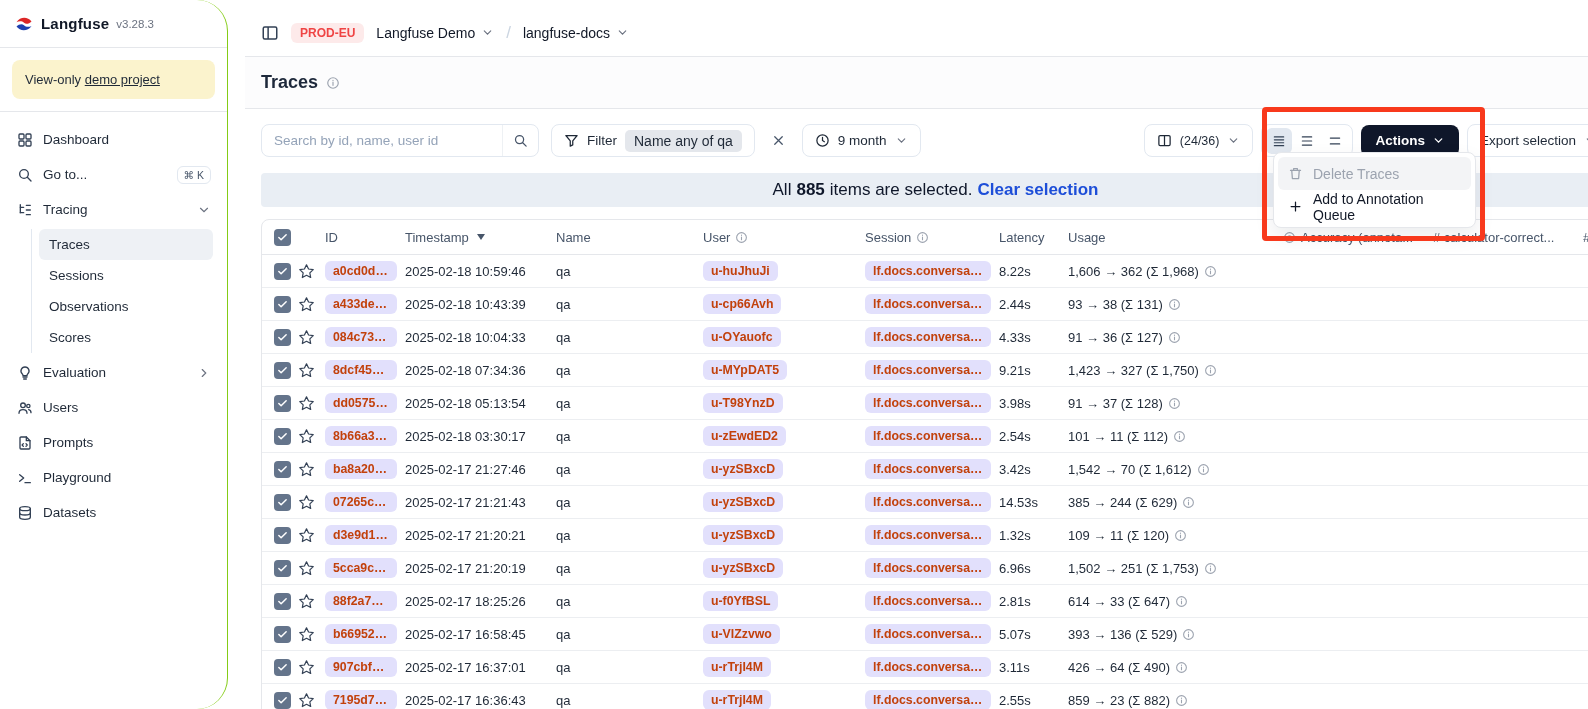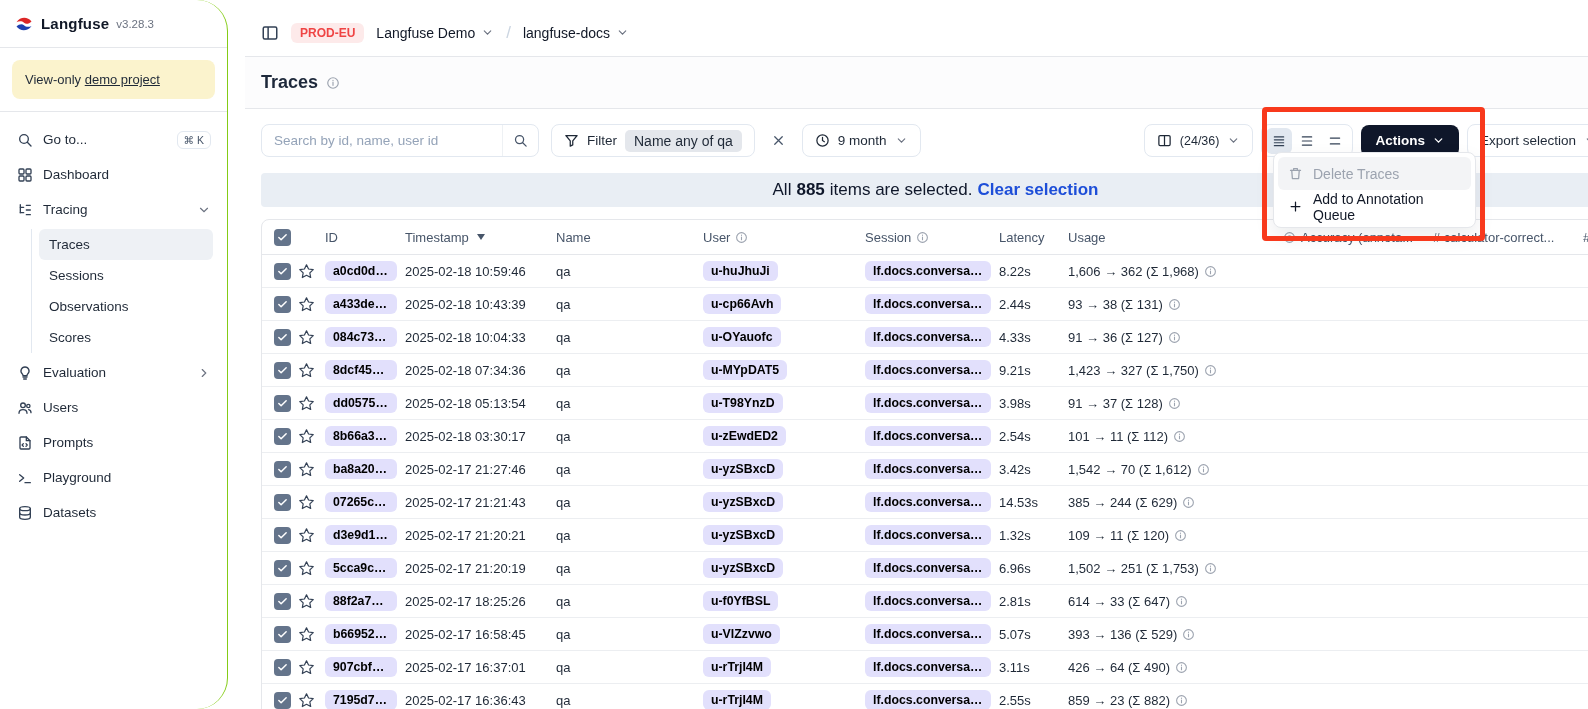--- a/index.html
+++ b/index.html
@@ -71,21 +71,21 @@
   .col-name { width:147px; }
   .col-user { width:162px; }
   .col-session { width:134px; }
   .col-latency { width:69px; }
   .col-usage { width:215px; }
   .col-s1 { width:150px; }
   .col-s2 { width:150px; }
   .col-s3 { flex:1; }
   .checkbox { width:17px; height:17px; border-radius:4px; background:#64748b; display:flex; align-items:center; justify-content:center; cursor:pointer; flex:none; }
   .star { color:#334155; display:flex; cursor:pointer; }
-  .pill { background:#e2e0fc; color:#000000; font-weight:600; font-size:12.3px; padding:3px 8px; border-radius:6px; max-width:100%; overflow:hidden; text-overflow:ellipsis; white-space:nowrap; cursor:pointer; }
+  .pill { background:#e2e0fc; color:#c2410c; font-weight:600; font-size:12.3px; padding:3px 8px; border-radius:6px; max-width:100%; overflow:hidden; text-overflow:ellipsis; white-space:nowrap; cursor:pointer; }
   .sort-desc { width:0; height:0; border-left:4.5px solid transparent; border-right:4.5px solid transparent; border-top:6px solid #475569; margin-left:3px; }
   .usage-txt { overflow:hidden; text-overflow:ellipsis; }
 
   
   .dropdown { position:absolute; left:1273px; top:152px; width:203px; background:#fff; border:1px solid #e5e7eb; border-radius:8px; box-shadow:0 8px 20px rgba(15,23,42,.08); padding:4px; z-index:10; }
   .menu-item { display:flex; align-items:center; gap:10px; height:33px; padding:0 10px; border-radius:6px; font-size:14px; color:#111827; cursor:pointer; }
   .menu-item.disabled { color:#9ca3af; background:#f3f4f6; cursor:default; }
   .red-box { position:absolute; left:1262px; top:107px; width:223px; height:134px; border:5px solid #f8391c; border-radius:4px; z-index:20; pointer-events:none; }
 
   svg { display:block; }
@@ -107,39 +107,39 @@
       <span class="version">v3.28.3</span>
     </div>
 
     <div class="banner-wrap">
       <div class="view-banner"><span>View-only </span><a href="#">demo project</a></div>
     </div>
 
     <nav class="nav">
       <div class="nav-item">
         <span class="nicon">
-            <svg width="16" height="16" viewBox="0 0 24 24" fill="none" stroke="currentColor" stroke-width="2" stroke-linecap="round">
-              <circle cx="10.5" cy="10.5" r="6.5"></circle>
-              <path d="M15.5 15.5 L21 21"></path>
-            </svg>
-          </span>
-        <span>Go to...</span>
-        <span class="spacer"></span>
-        <kbd class="kbd">⌘ K</kbd>
-      </div>
-      <div class="nav-item">
-        <span class="nicon">
             <svg width="16" height="16" viewBox="0 0 24 24" fill="none" stroke="currentColor" stroke-width="2">
               <rect x="3" y="3" width="7.5" height="7.5" rx="1.5"></rect>
               <rect x="13.5" y="3" width="7.5" height="7.5" rx="1.5"></rect>
               <rect x="3" y="13.5" width="7.5" height="7.5" rx="1.5"></rect>
               <rect x="13.5" y="13.5" width="7.5" height="7.5" rx="1.5"></rect>
             </svg>
           </span>
         <span>Dashboard</span>
+      </div>
+      <div class="nav-item">
+        <span class="nicon">
+            <svg width="16" height="16" viewBox="0 0 24 24" fill="none" stroke="currentColor" stroke-width="2" stroke-linecap="round">
+              <circle cx="10.5" cy="10.5" r="6.5"></circle>
+              <path d="M15.5 15.5 L21 21"></path>
+            </svg>
+          </span>
+        <span>Go to...</span>
+        <span class="spacer"></span>
+        <kbd class="kbd">⌘ K</kbd>
       </div>
       <div class="nav-item">
         <span class="nicon">
             <svg width="16" height="16" viewBox="0 0 24 24" fill="none" stroke="currentColor" stroke-width="2" stroke-linecap="round">
               <path d="M5 4v12"></path>
               <path d="M5 8h5"></path>
               <path d="M5 16h5"></path>
               <path d="M14 5h6"></path>
               <path d="M14 12h6"></path>
               <path d="M14 19h6"></path>

